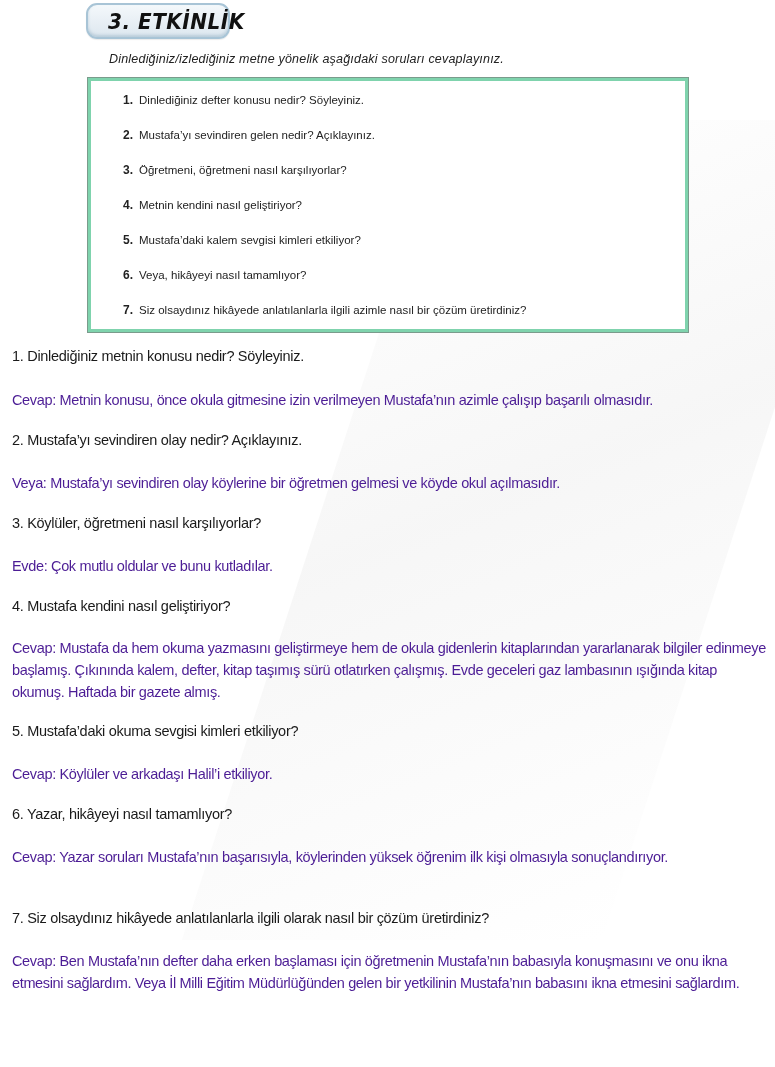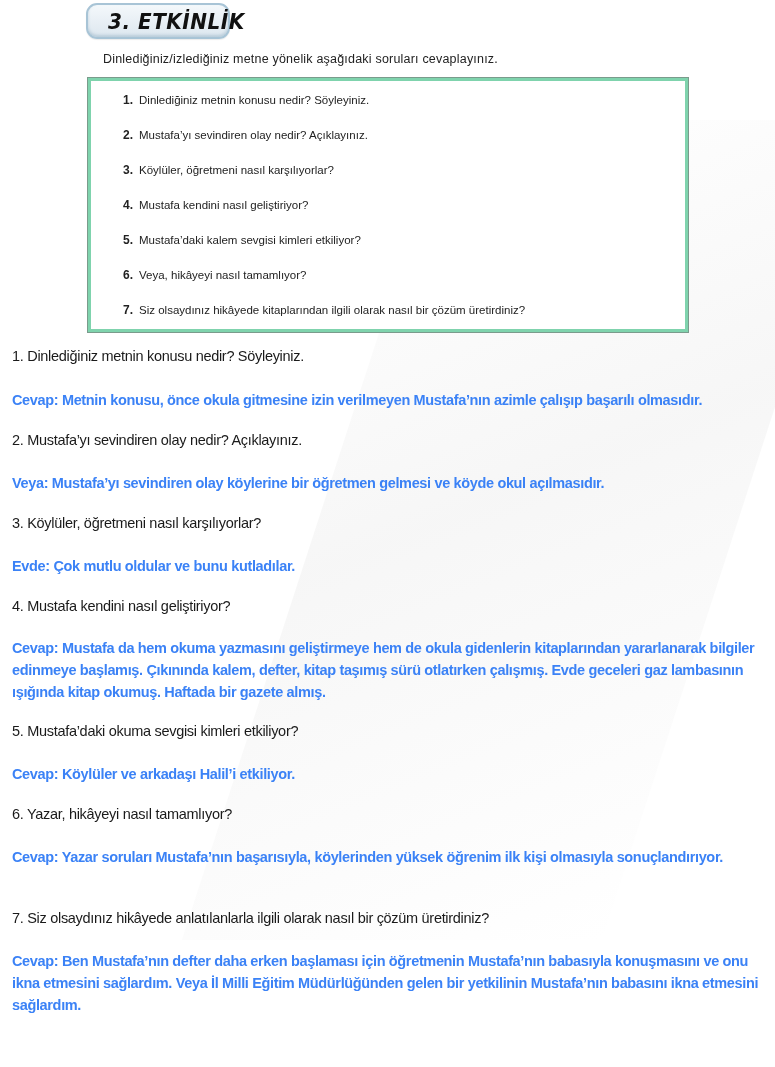--- a/index.html
+++ b/index.html
@@ -45,26 +45,27 @@
       font-weight: bold;
       font-style: italic;
       font-size: 20px;
       letter-spacing: 0.5px;
       color: #111;
       white-space: nowrap;
       transform: scaleY(1.05);
     }
     .instruction {
       position: absolute;
-      left: 103px;
+      left: 109px;
       top: 52px;
       font-size: 12.5px;
       color: #222;
       letter-spacing: 0.2px;
       white-space: nowrap;
+      font-style: italic;
     }
     .qbox {
       position: absolute;
       left: 87px;
       top: 77px;
       width: 602px;
       height: 256px;
       box-sizing: border-box;
       border: 4px solid #7fd3ad;
       outline: 1px solid #7a9b8c;
@@ -90,57 +91,56 @@
       color: #1a1a1a;
       white-space: nowrap;
       letter-spacing: -0.3px;
     }
     .answer {
       position: absolute;
       left: 12px;
       width: 756px;
       font-size: 14.5px;
       line-height: 22px;
-      color: #3b82f6;
+      color: #4c1d95;
       letter-spacing: -0.35px;
-      font-weight: bold;
     }
   </style>
 </head>
 <body>
 
 <div class="watermark"></div>
 
 <div class="badge">
   <span class="badge-title">3. ETKİNLİK</span>
 </div>
 
 <div class="instruction">Dinlediğiniz/izlediğiniz metne yönelik aşağıdaki soruları cevaplayınız.</div>
 
 <div class="qbox">
   <div class="qbox-item" style="top:12px">
-    <span class="num">1.</span><span>Dinlediğiniz metnin konusu nedir? Söyleyiniz.</span>
+    <span class="num">1.</span><span>Dinlediğiniz defter konusu nedir? Söyleyiniz.</span>
   </div>
   <div class="qbox-item" style="top:47px">
-    <span class="num">2.</span><span>Mustafa’yı sevindiren olay nedir? Açıklayınız.</span>
+    <span class="num">2.</span><span>Mustafa’yı sevindiren gelen nedir? Açıklayınız.</span>
   </div>
   <div class="qbox-item" style="top:82px">
-    <span class="num">3.</span><span>Köylüler, öğretmeni nasıl karşılıyorlar?</span>
+    <span class="num">3.</span><span>Öğretmeni, öğretmeni nasıl karşılıyorlar?</span>
   </div>
   <div class="qbox-item" style="top:117px">
-    <span class="num">4.</span><span>Mustafa kendini nasıl geliştiriyor?</span>
+    <span class="num">4.</span><span>Metnin kendini nasıl geliştiriyor?</span>
   </div>
   <div class="qbox-item" style="top:152px">
     <span class="num">5.</span><span>Mustafa’daki kalem sevgisi kimleri etkiliyor?</span>
   </div>
   <div class="qbox-item" style="top:187px">
     <span class="num">6.</span><span>Veya, hikâyeyi nasıl tamamlıyor?</span>
   </div>
   <div class="qbox-item" style="top:222px">
-    <span class="num">7.</span><span>Siz olsaydınız hikâyede kitaplarından ilgili olarak nasıl bir çözüm üretirdiniz?</span>
+    <span class="num">7.</span><span>Siz olsaydınız hikâyede anlatılanlarla ilgili azimle nasıl bir çözüm üretirdiniz?</span>
   </div>
 </div>
 
 <div class="question" style="top:348px">1. Dinlediğiniz metnin konusu nedir? Söyleyiniz.</div>
 <div class="answer" style="top:389px">Cevap: Metnin konusu, önce okula gitmesine izin verilmeyen Mustafa’nın azimle çalışıp başarılı olmasıdır.</div>
 
 <div class="question" style="top:432px">2. Mustafa’yı sevindiren olay nedir? Açıklayınız.</div>
 <div class="answer" style="top:472px">Veya: Mustafa’yı sevindiren olay köylerine bir öğretmen gelmesi ve köyde okul açılmasıdır.</div>
 
 <div class="question" style="top:515px">3. Köylüler, öğretmeni nasıl karşılıyorlar?</div>

